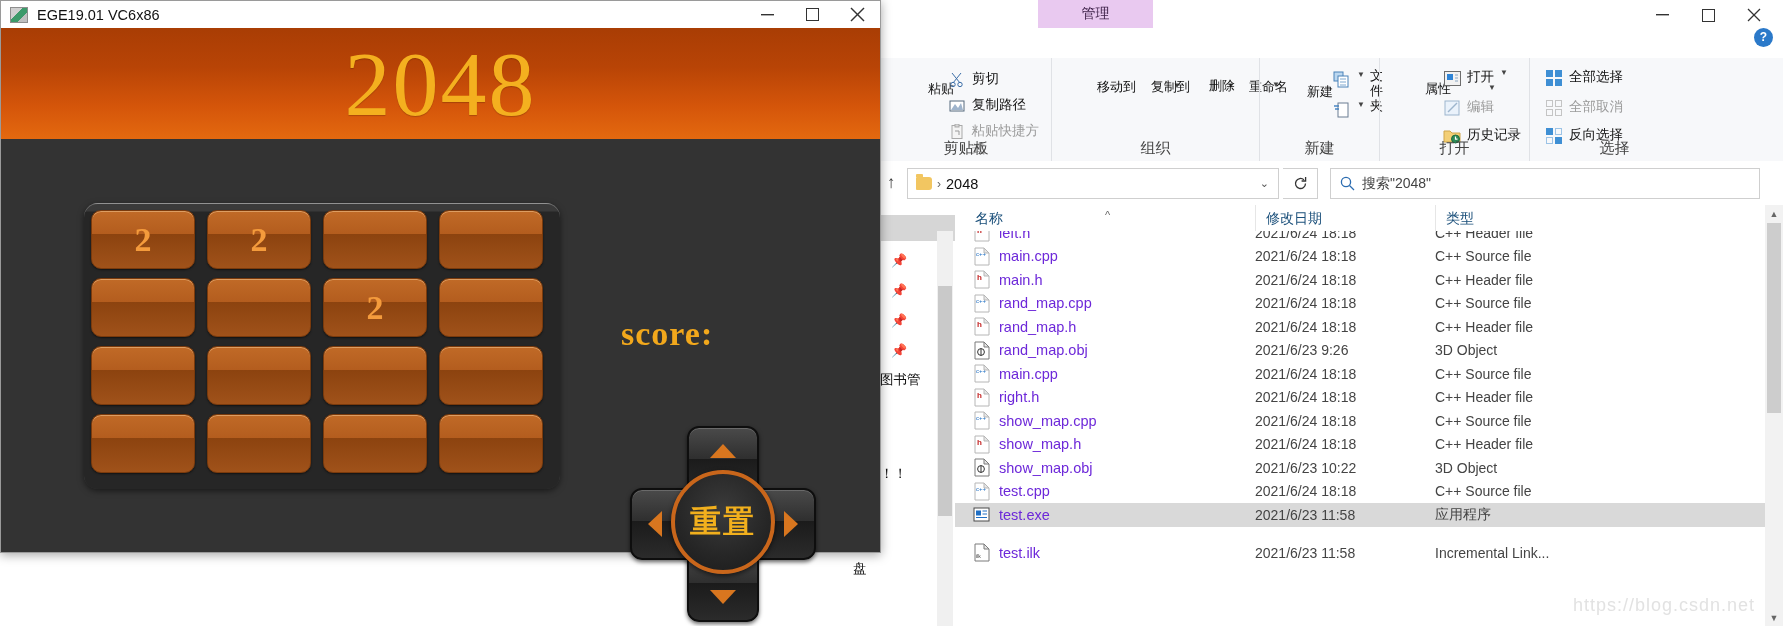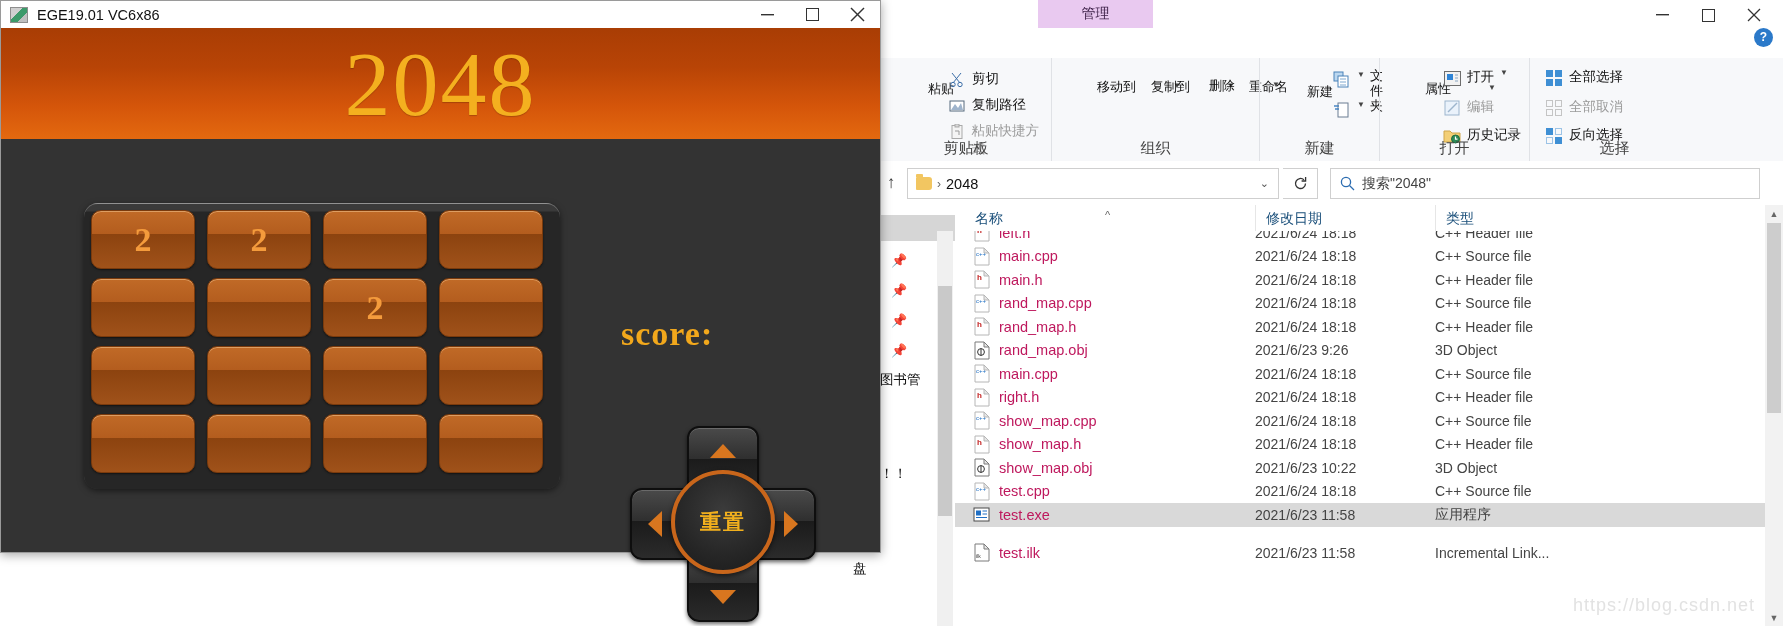--- a/index.html
+++ b/index.html
@@ -108,21 +108,21 @@
   .nav-item{position:absolute;left:8px;font-size:13.5px;color:#111;white-space:nowrap;}
   .nav-pin{position:absolute;left:46px;width:14px;height:16px;color:#7a7a7a;font-size:13px;}
 
   .exp-list{
     position:absolute;left:110px;top:231px;width:810px;height:395px;
     background:#fff;overflow:hidden;
   }
   .frow{position:absolute;left:0;width:810px;height:23.5px;display:flex;align-items:center;}
   .frow.sel{background:#d9d9d9;}
   .ficon{position:absolute;left:18px;width:17px;height:19px;display:flex;align-items:center;justify-content:center;}
-  .fname{position:absolute;left:44px;font-size:14.5px;color:#be185d;}
+  .fname{position:absolute;left:44px;font-size:14.5px;color:#6d28d9;}
   .fdate{position:absolute;left:300px;font-size:14px;color:#444;}
   .ftype{position:absolute;left:480px;font-size:14px;color:#444;}
 
   .exp-scroll-outer{
     position:absolute;right:0;top:205px;width:18px;height:421px;background:#f2f2f2;
   }
   .exp-scroll-up,.exp-scroll-dn{width:18px;height:17px;display:flex;align-items:center;justify-content:center;color:#666;font-size:9px;}
   .exp-scroll-thumb{position:absolute;left:2px;top:18px;width:14px;height:190px;background:#cdcdcd;}
 
   .list-scroll-outer{
@@ -207,21 +207,21 @@
   .arw.r{border-top:13px solid transparent;border-bottom:13px solid transparent;border-left:14px solid #d8761f;margin-left:22px;}
   .dcenter{
     position:absolute;left:41px;top:44px;width:104px;height:104px;border-radius:50%;
     background:radial-gradient(circle at 50% 38%,#3b3b3b 0%,#262626 60%,#1a1a1a 100%);
     border:4px solid #c9661b;box-sizing:border-box;
     display:flex;align-items:center;justify-content:center;
     box-shadow:0 2px 5px rgba(0,0,0,.6);
   }
   .dcenter span{
     font-family:"Liberation Serif","DejaVu Serif",serif;
-    font-size:21px;color:#f2b01d;font-weight:bold;letter-spacing:2px;
+    font-size:31px;color:#f2b01d;font-weight:bold;letter-spacing:2px;
   }
 </style>
 </head>
 <body>
 
 <div id="explorer">
 
   <div class="exp-titlebar">
     <div class="exp-tabstrip-title">2048</div>
     <div class="mgmt-tab">管理</div>

